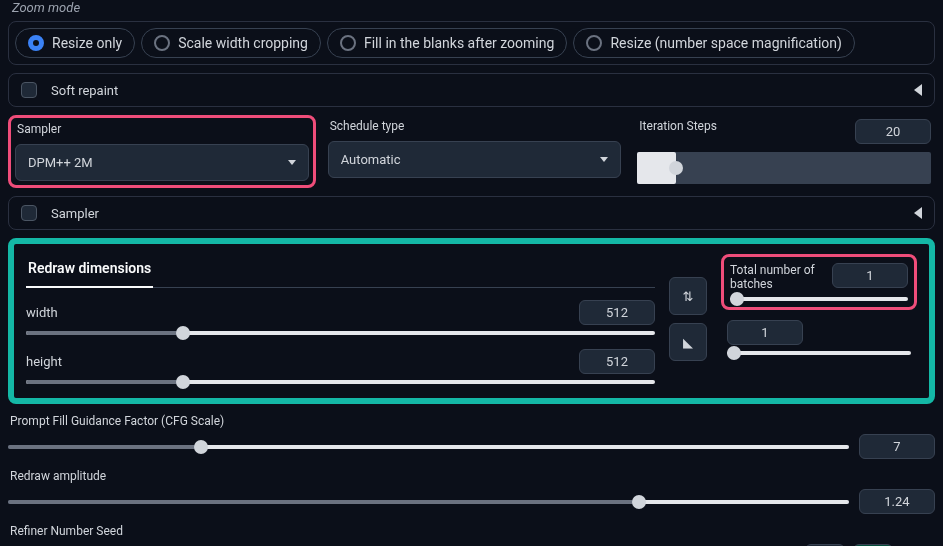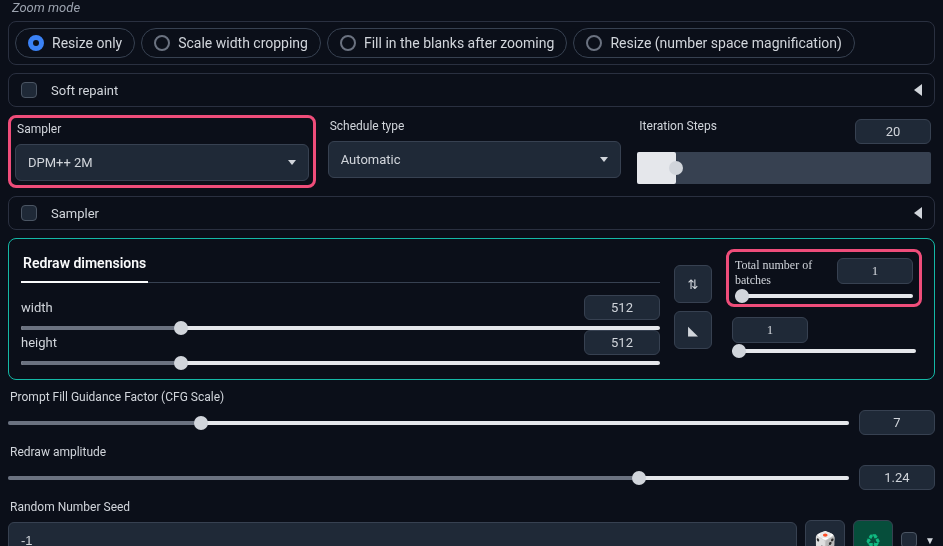--- a/index.html
+++ b/index.html
@@ -146,21 +146,21 @@
   min-width: 76px;
   text-align: center;
   font-size: 13px;
 }
 .highlight-box {
   border: 3px solid #ef4d7a;
   border-radius: 8px;
   padding: 4px;
 }
 .dim-panel {
-  border: 1px solid #14b8a6;
+  border: 6px solid #14b8a6;
   border-radius: 8px;
   padding: 10px 12px 14px;
   display: flex;
   gap: 14px;
 }
 .dim-left { flex: 1; position: relative; }
 .tabs {
   display: flex;
   gap: 20px;
   border-bottom: 1px solid #374151;
@@ -173,20 +173,21 @@
   font-size: 14px;
 }
 .tab.active {
   color: #f9fafb;
   font-weight: 600;
   border-bottom: 2px solid #f9fafb;
   margin-bottom: -1px;
 }
 .tab.inactive { color: #6b7280; }
 .dim-field {
+  margin-bottom: 14px;
 }
 .dim-row1 {
   display: flex;
   justify-content: space-between;
   align-items: center;
   margin-bottom: 6px;
 }
 .dim-slider-track {
   height: 4px;
   background: #e5e7eb;
@@ -216,21 +217,20 @@
   align-items: center;
   justify-content: center;
   cursor: pointer;
   color: #d1d5db;
 }
 .dim-right {
   width: 196px;
   display: flex;
   flex-direction: column;
   gap: 10px;
-  font-family: Liberation Serif, serif;
 }
 .batch-field .dim-row1 { align-items: flex-start; }
 .batch-label { font-size: 12px; color: #d1d5db; max-width: 100px; }
 .param {
   margin: 10px 0 0;
 }
 .param .field-label { margin-bottom: 6px; }
 .param-row {
   display: flex;
   align-items: center;
@@ -415,21 +415,21 @@
     <div class="slider-track">
       <div class="slider-fill" style="width:75%;background:#6b7280"></div>
       <div style="position:absolute;left:75%;right:0;top:0;height:100%;background:#e5e7eb;border-radius:2px"></div>
       <div class="slider-thumb" style="left:75%"></div>
     </div>
     <div class="num-badge">1.24</div>
   </div>
 </div>
 
 <div class="param">
-  <div class="field-label">Random Number Seed</div>
+  <div class="field-label">Refiner Number Seed</div>
   <div class="seed-row">
     <input class="seed-input" value="-1" style="">
     <div class="icon-btn dice">
       <span>🎲</span>
     </div>
     <div class="icon-btn recycle">
       <span>♻</span>
     </div>
     <span class="small-check"></span>
     <span style="font-size:10px">▼</span>

